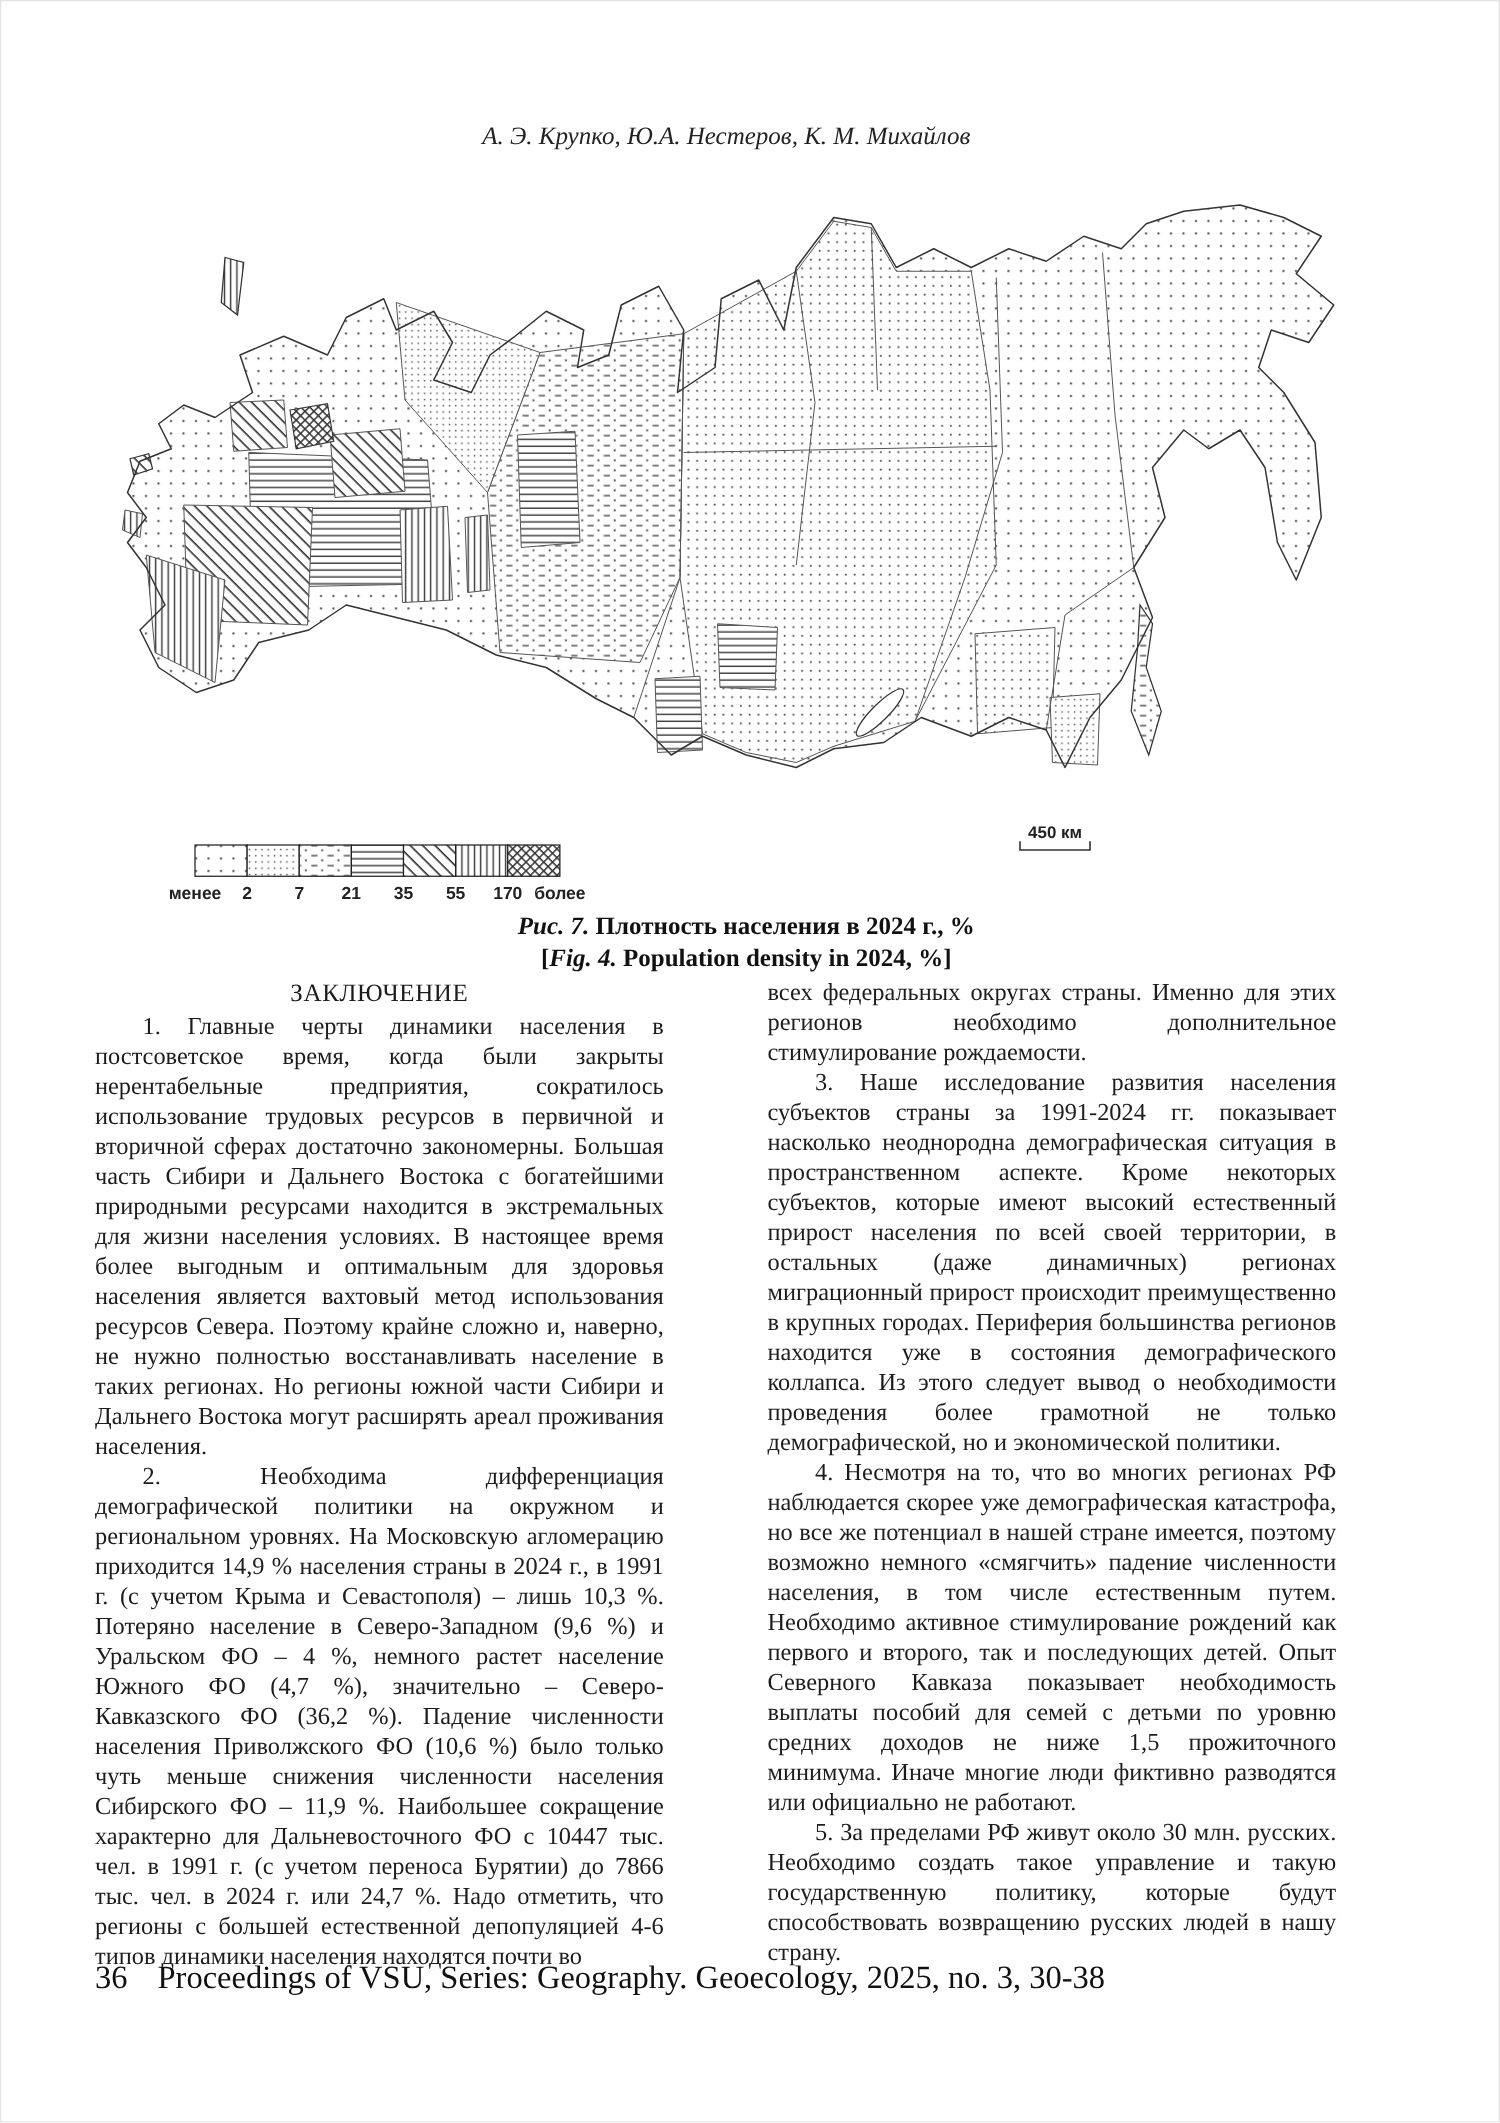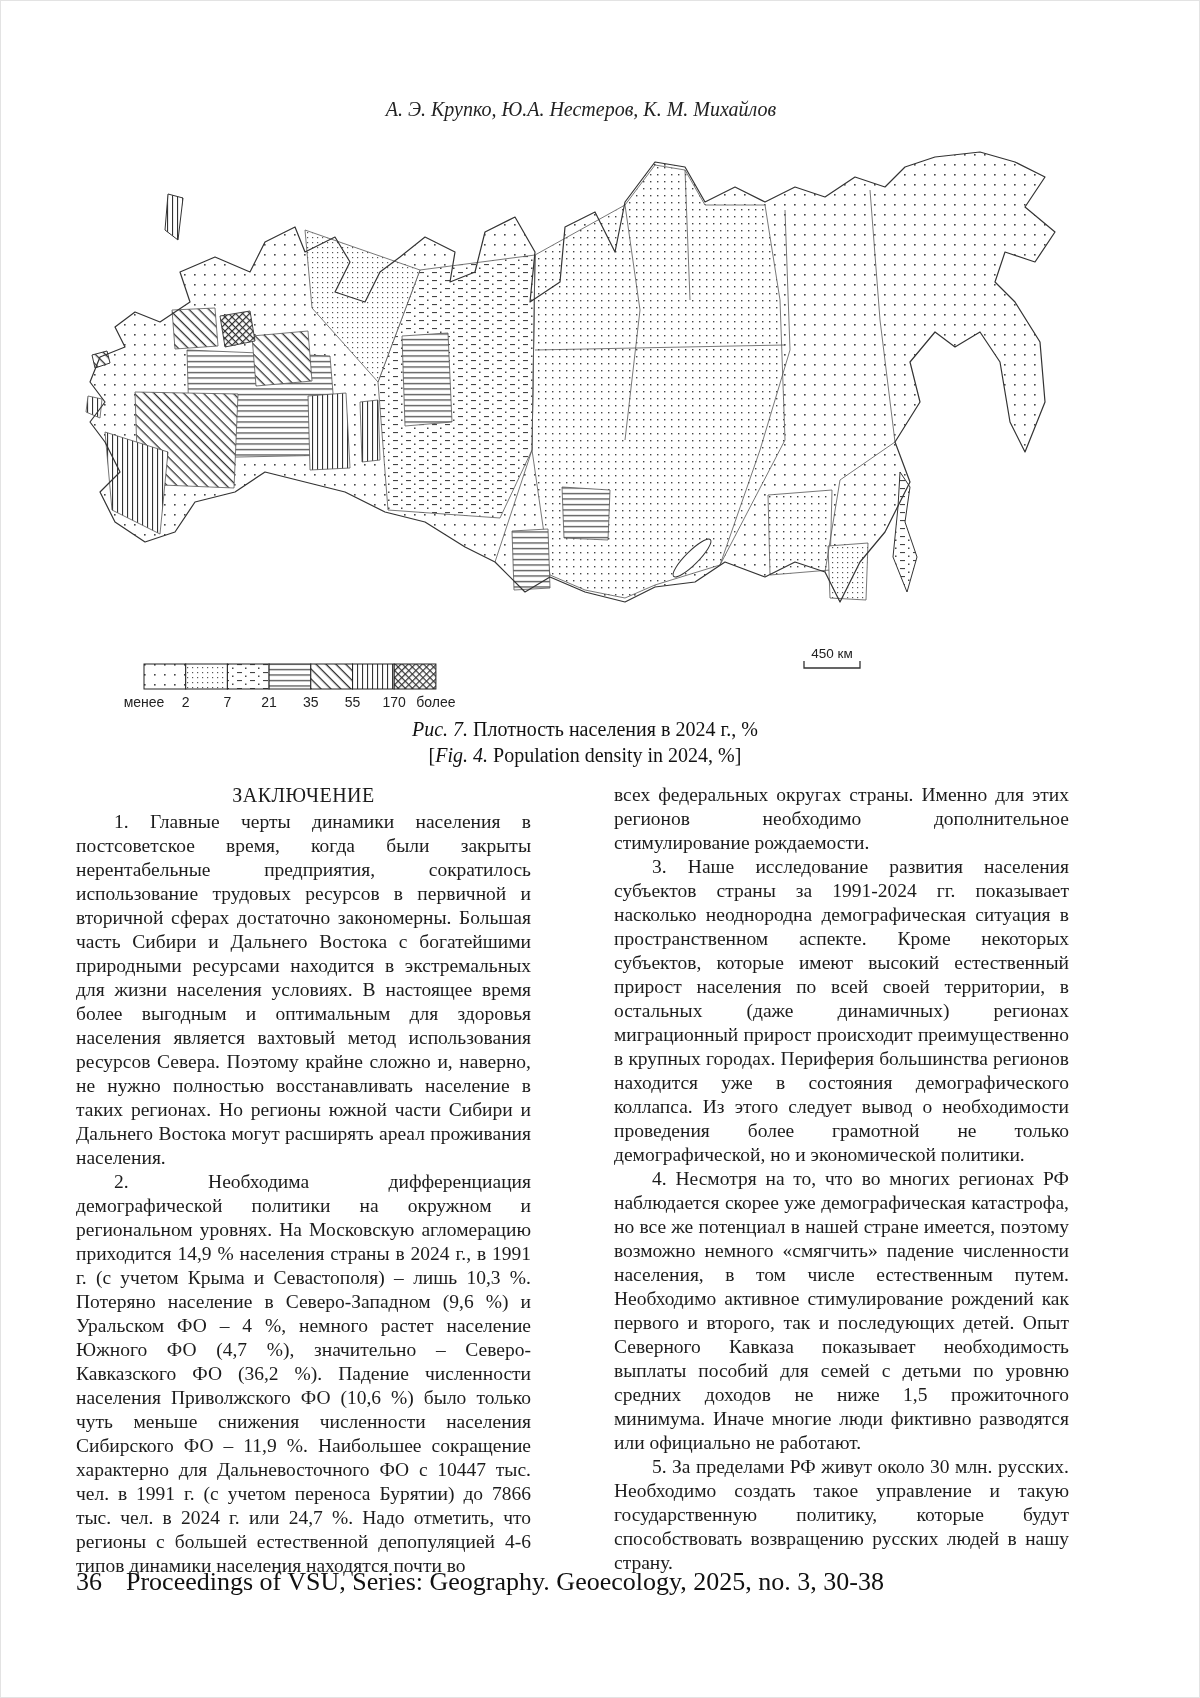--- a/index.html
+++ b/index.html
@@ -5,21 +5,21 @@
   html,body{margin:0;padding:0;background:#fff;}
   .page{
     position:relative;width:1200px;height:1698px;background:#fff;
     font-family:"Liberation Serif", serif;color:#1c1c1c;overflow:hidden;
     box-sizing:border-box;border:1px solid #e3e3e3;
   }
   .running-head{
     position:absolute;top:97px;left:0;width:1160px;text-align:center;
     font-style:italic;font-size:20px;color:#222;
   }
-  .map-figure{position:absolute;left:75px;top:145px;width:1010px;margin:4px;}
+  .map-figure{position:absolute;left:75px;top:145px;width:1010px;margin:16px;font-weight:bold;}
   .map-figure svg{display:block;}
   .figcaption{margin-top:6px;text-align:center;font-size:20px;line-height:26px;color:#111;}
   .it{font-style:italic;}
   .columns{
     position:absolute;left:75px;top:782px;width:993px;
     display:flex;gap:83px;
   }
   .col{width:470px;font-size:19.5px;line-height:24px;text-align:justify;}
   .col h2{
     margin:0 0 3px 0;font-size:20px;font-weight:400;text-align:center;

